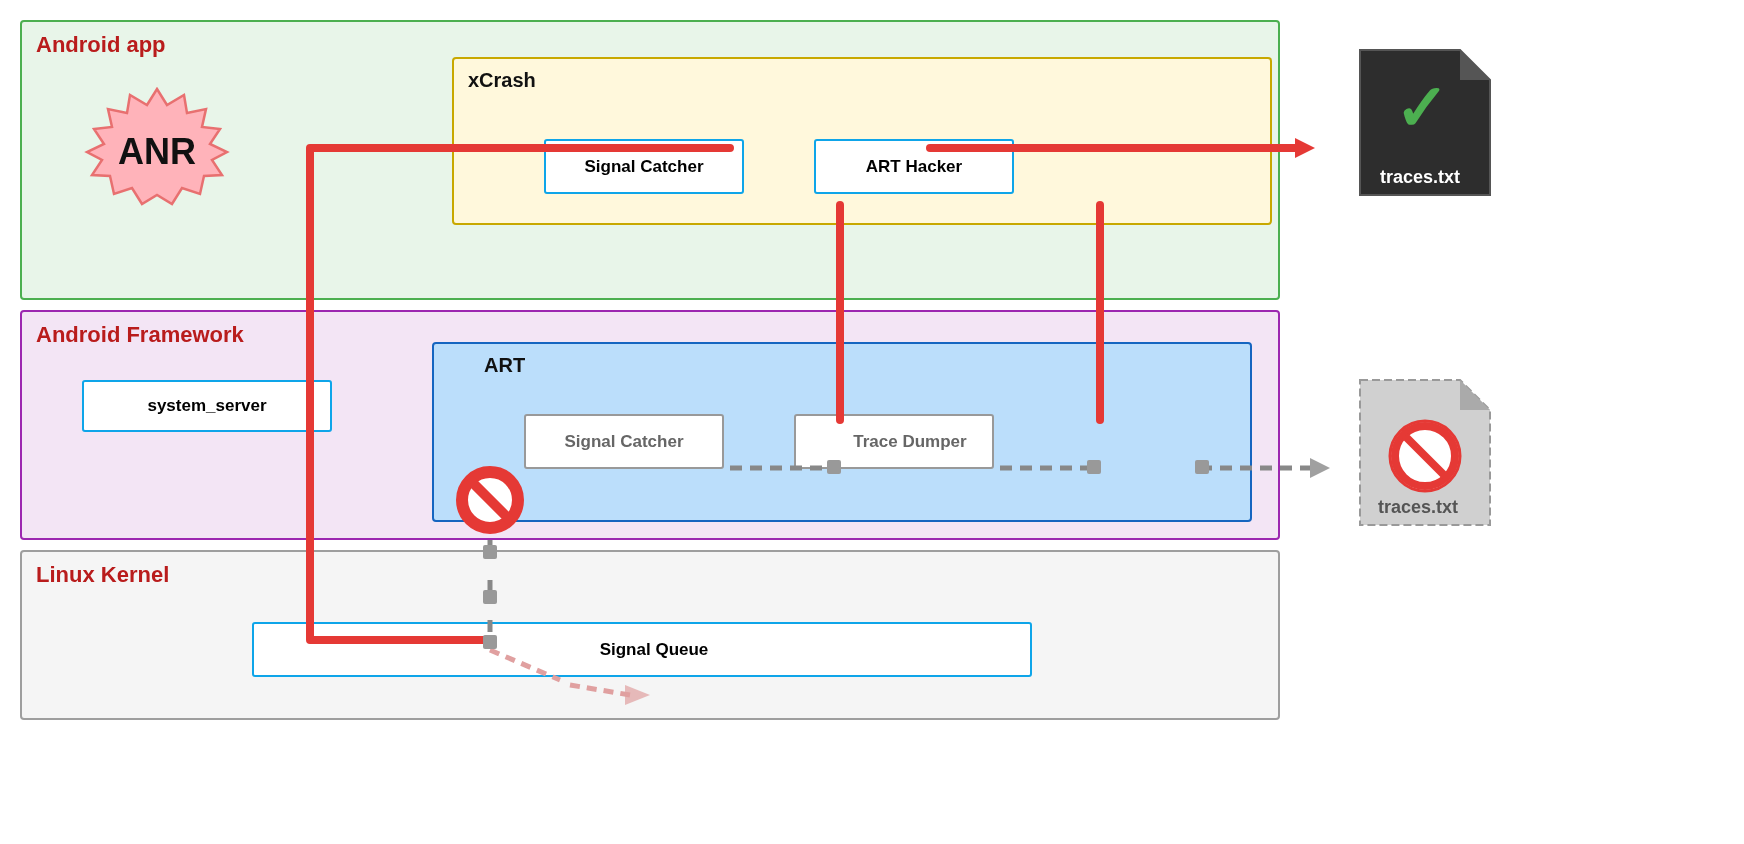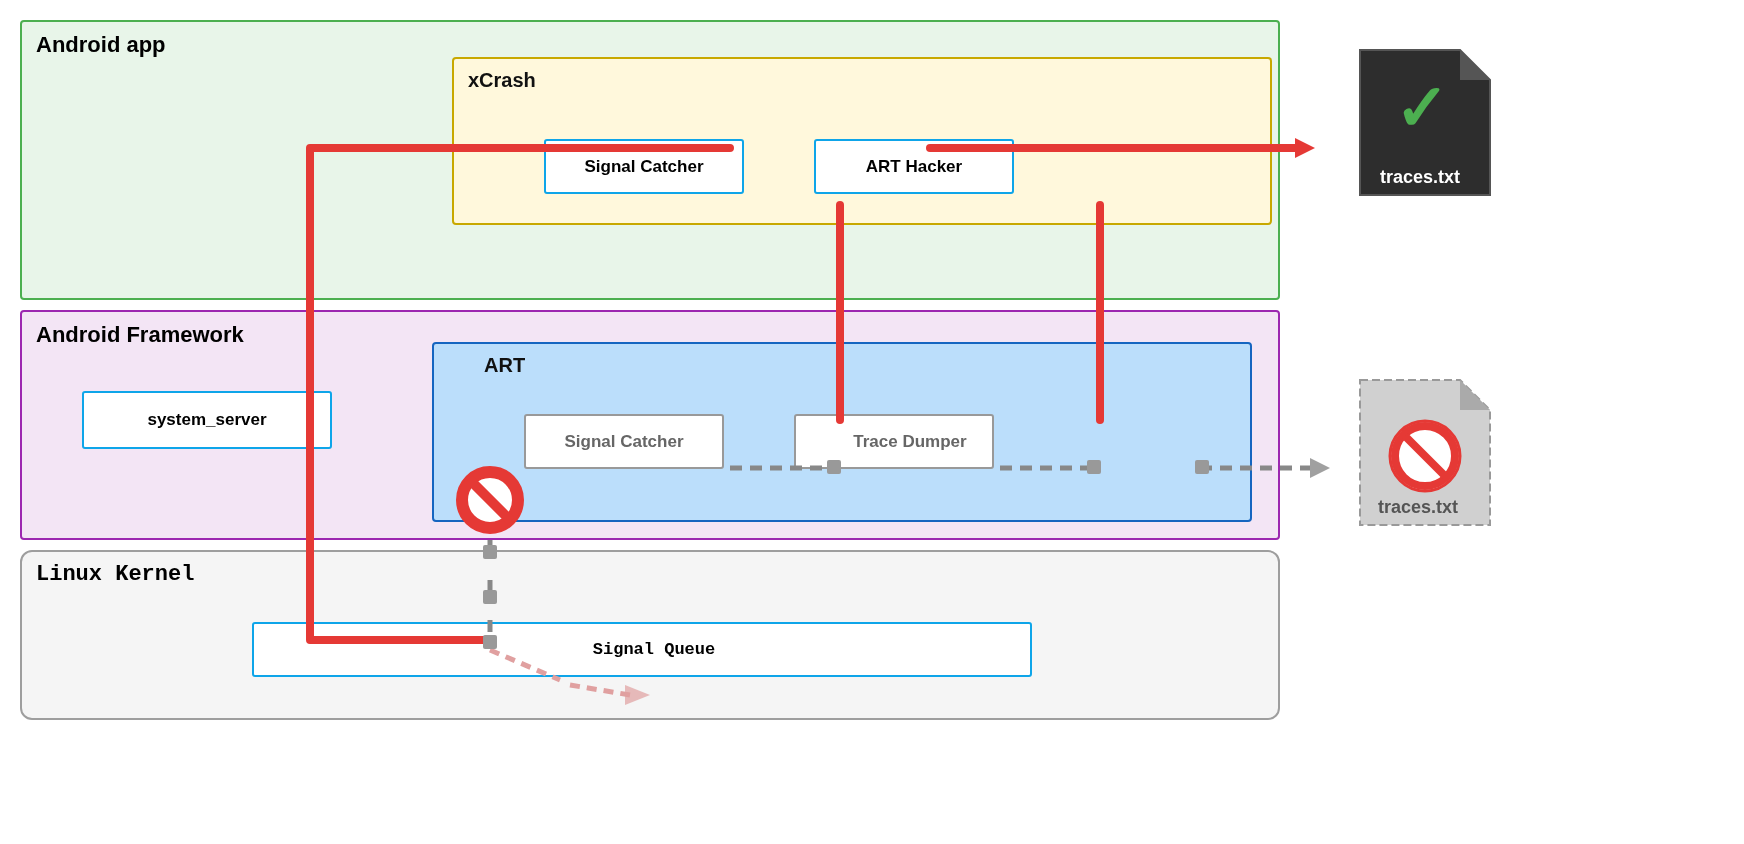--- a/index.html
+++ b/index.html
@@ -40,31 +40,30 @@
       border-radius: 4px;
     }
     .layer-linux-kernel {
       position: absolute;
       top: 550px;
       left: 20px;
       width: 1260px;
       height: 170px;
       background: #f5f5f5;
       border: 2px solid #9e9e9e;
-      border-radius: 12px;
-      font-family: Liberation Mono, monospace;
+      border-radius: 4px;
     }
 
     .layer-label {
       position: absolute;
       top: 10px;
       left: 14px;
       font-size: 22px;
       font-weight: bold;
-      color: #000000;
+      color: #b91c1c;
     }
 
     
     .xcrash-box {
       position: absolute;
       top: 35px;
       left: 430px;
       width: 820px;
       height: 168px;
       background: #fff8dc;
@@ -161,26 +160,32 @@
 
       <div class="comp-box" style="top:80px;left:90px;width:200px;height:55px;">
         <span>Signal Catcher</span>
       </div>
 
       <div class="comp-box" style="top:80px;left:360px;width:200px;height:55px;">
         <span>ART Hacker</span>
       </div>
     </div>
 
+    <div class="anr-burst">
+      <svg class="anr-burst-bg" viewBox="0 0 150 130">
+        <polygon points="75,2 85,18 102,8 105,26 124,22 120,40 138,42 128,57 145,65 130,73 140,88 122,89 118,107 100,101 90,117 75,108 60,117 50,101 32,107 28,89 10,88 20,73 5,65 22,57 12,42 30,40 26,22 45,26 48,8 65,18" fill="#ffb3ba" stroke="#e87070" stroke-width="2.5"></polygon>
+      </svg>
+      <span class="anr-text">ANR</span>
+    </div>
   </div>
 
   <div class="layer-android-framework">
     <span class="layer-label">Android Framework</span>
 
-    <div class="comp-box" style="top:79px;left:60px;width:250px;height:58px;">
+    <div class="comp-box" style="top:68px;left:60px;width:250px;height:52px;">
       <span>system_server</span>
     </div>
 
     <div class="art-box" style="position:absolute;top:30px;left:410px;">
       <span class="art-label">ART</span>
 
       <div class="comp-box" style="top:70px;left:90px;width:200px;height:55px;border-color:#999;color:#666;">
         <span>Signal Catcher</span>
       </div>
 

